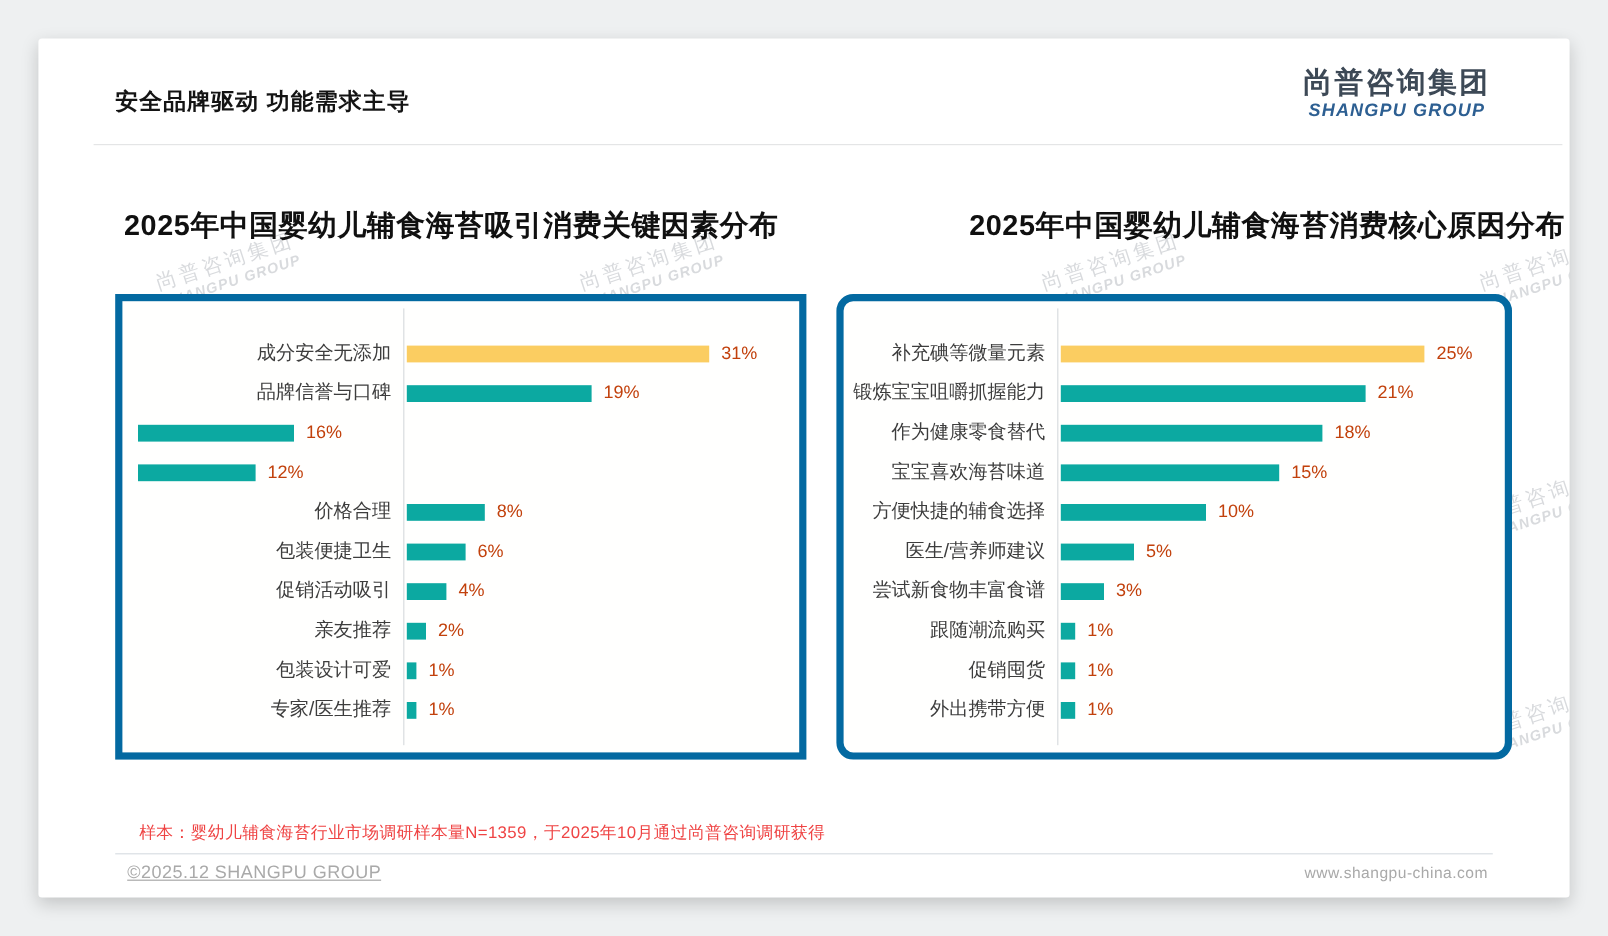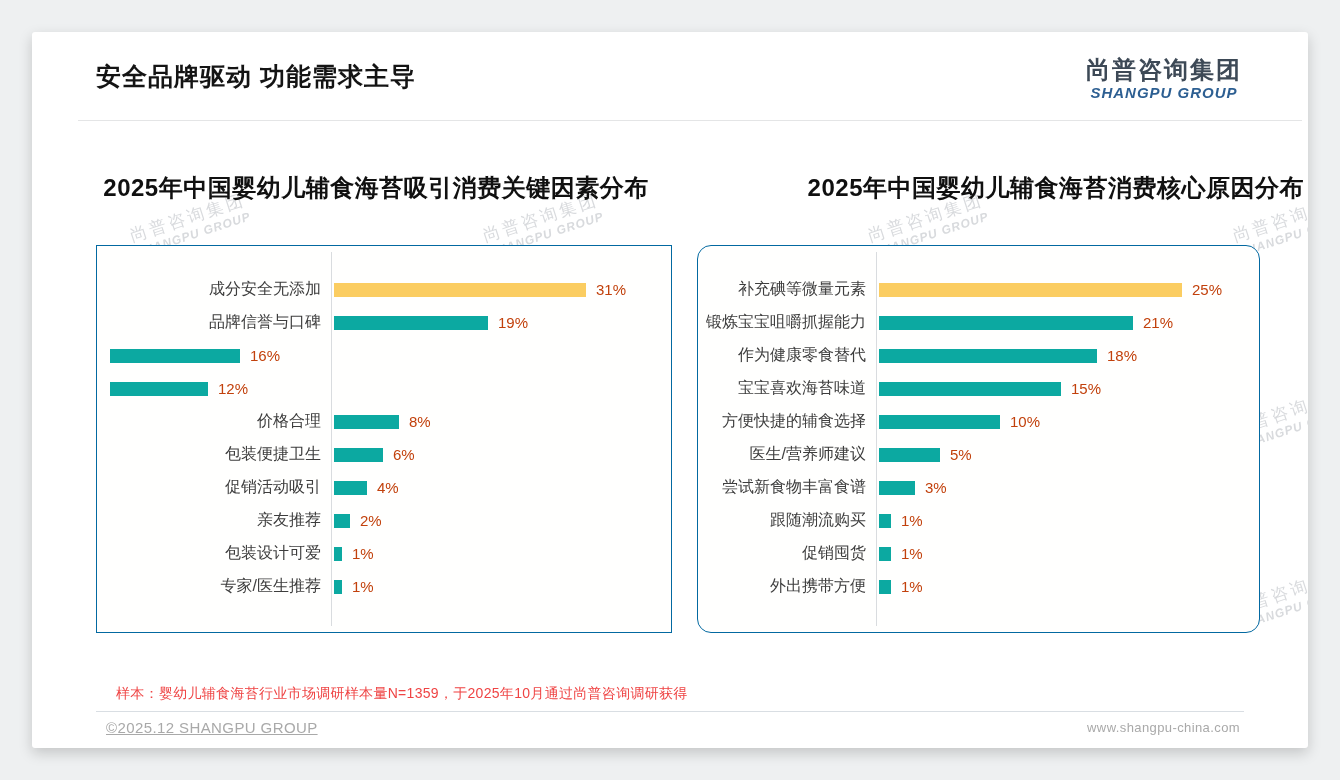--- a/index.html
+++ b/index.html
@@ -21,42 +21,42 @@
     position:absolute;width:170px;text-align:center;
     transform:rotate(-18deg);color:rgba(158,163,170,0.40);
     line-height:1.25;user-select:none;
   }
   .wm .wm-cn{font-size:17px;letter-spacing:3px;display:block;}
   .wm .wm-en{font-size:12px;font-weight:700;font-style:italic;letter-spacing:1px;display:block;}
 
   .content{position:absolute;inset:0;z-index:2;}
 
   .page-title{
-    position:absolute;left:64px;top:28px;
-    font-size:25px;font-weight:700;color:#141414;letter-spacing:1px;text-align:center;
+    position:absolute;left:64px;top:40px;
+    font-size:19px;font-weight:700;color:#141414;letter-spacing:1px;text-align:center;
   }
   .title-divider{
     position:absolute;left:46px;top:88px;width:1224px;height:1px;background:#e4e5e6;
   }
   .logo{
     position:absolute;top:24px;right:66px;text-align:center;line-height:1.15;
   }
   .logo-cn{font-size:24px;font-weight:700;color:#3d4956;letter-spacing:2px;display:block;}
   .logo-en{font-size:15px;font-weight:700;font-style:italic;color:#2d5f92;letter-spacing:1px;display:block;}
 
   .chart-title{
     position:absolute;top:140px;text-align:center;
     font-size:24px;font-weight:700;color:#101010;letter-spacing:0.5px;
   }
   .chart-title.left{left:22px;width:644px;}
   .chart-title.right{left:658px;width:614px;text-align:right;}
 
   .panel{
     position:absolute;top:213px;height:388px;background:#fffffe;
-    border:1px solid #0369a1;box-sizing:border-box;
+    border:6px solid #0369a1;box-sizing:border-box;
   }
   .panel.left{left:64px;width:576px;}
   .panel.right{left:665px;width:563px;border-radius:14px;}
 
   .rows{position:relative;padding-top:27px;height:100%;box-sizing:border-box;}
   .rows::before{
     content:"";position:absolute;top:6px;bottom:6px;width:1px;background:#d9dcdf;
     left:var(--axisx);
   }
   .row{display:flex;align-items:center;height:33px;}

